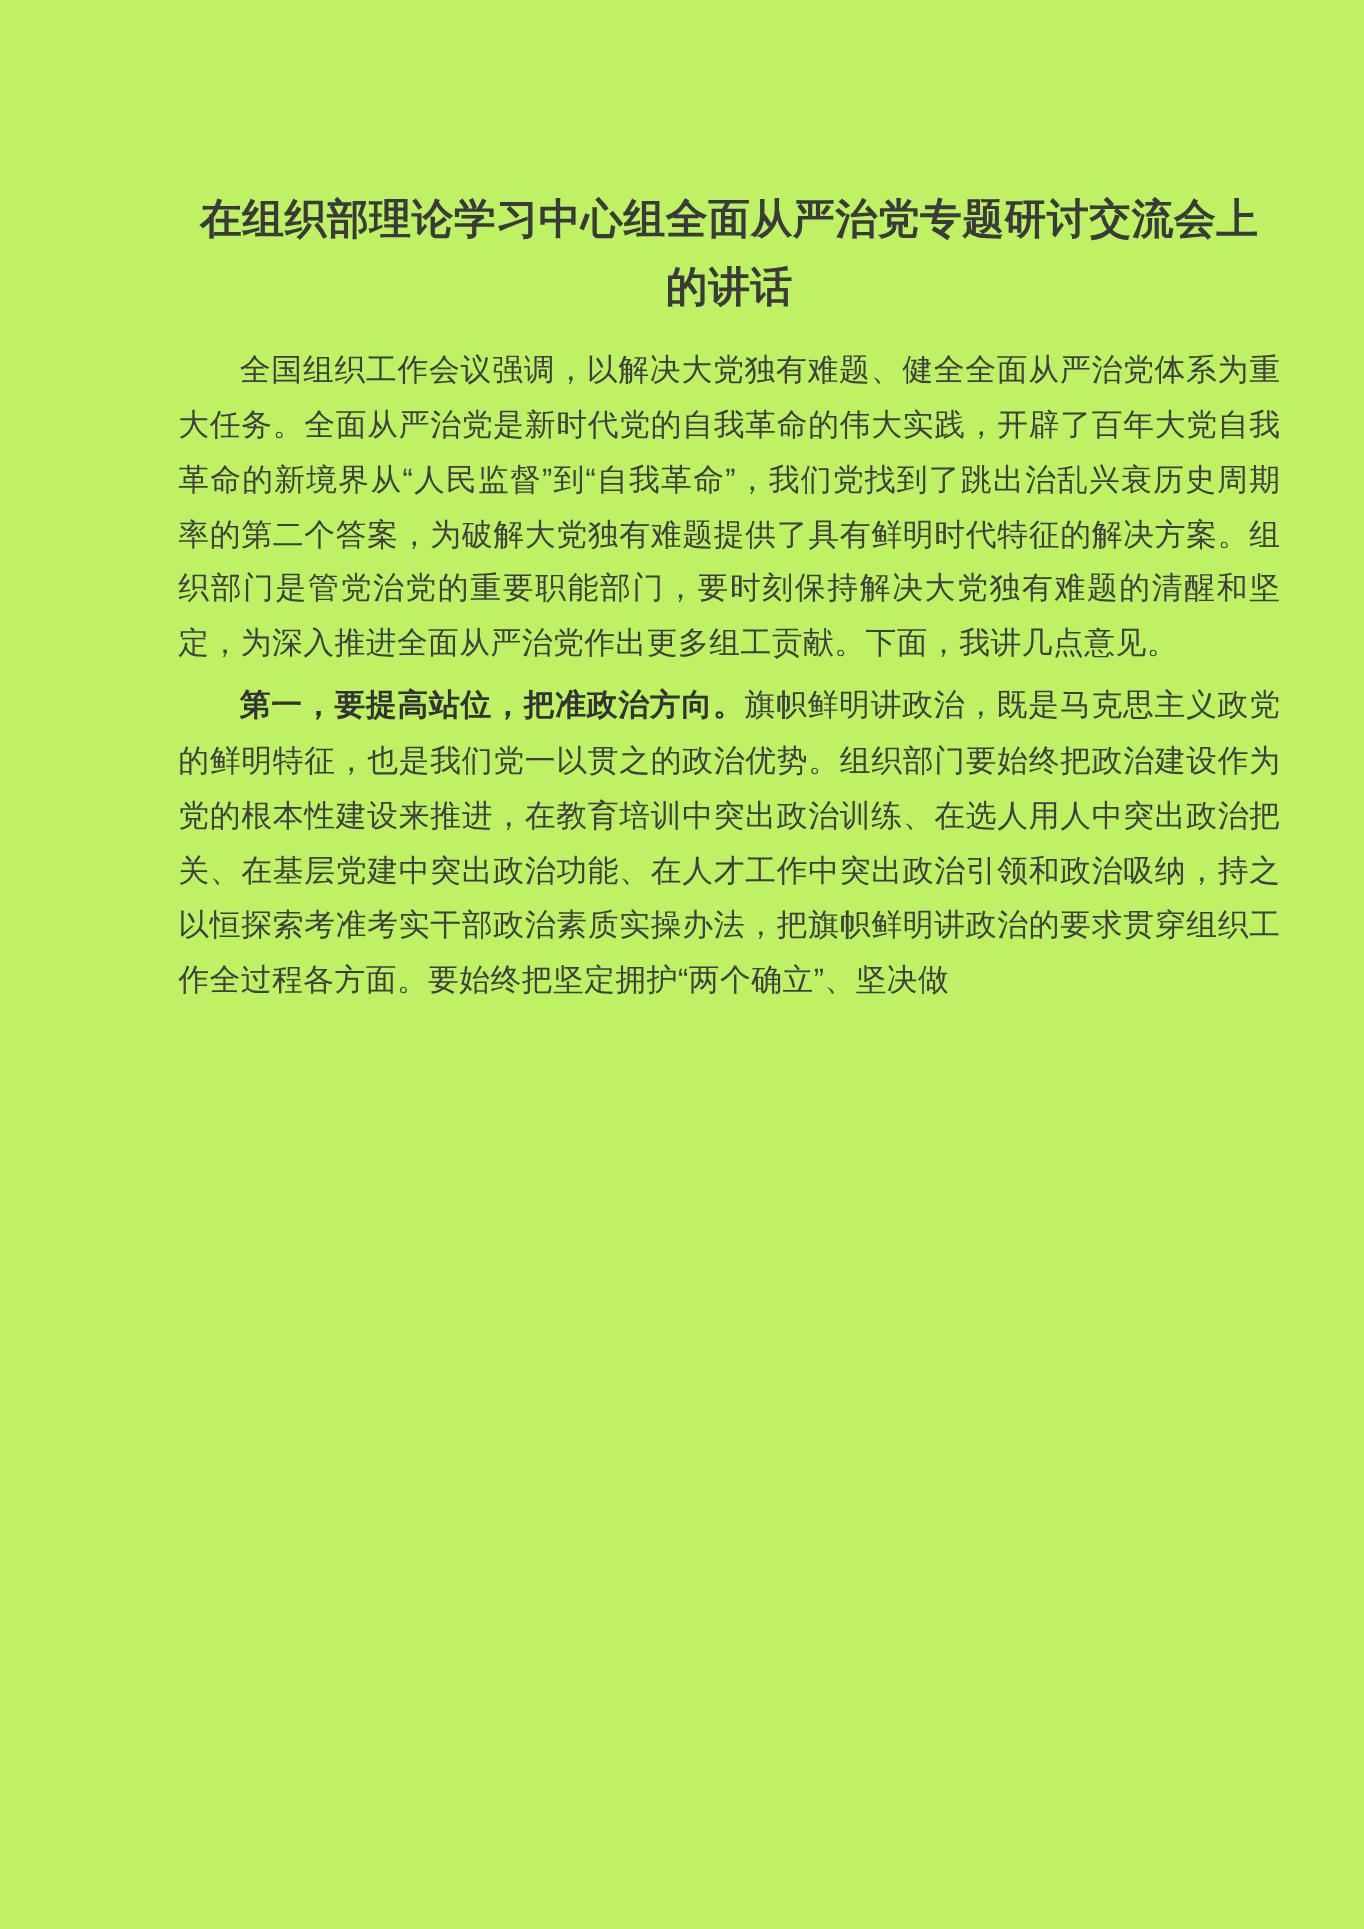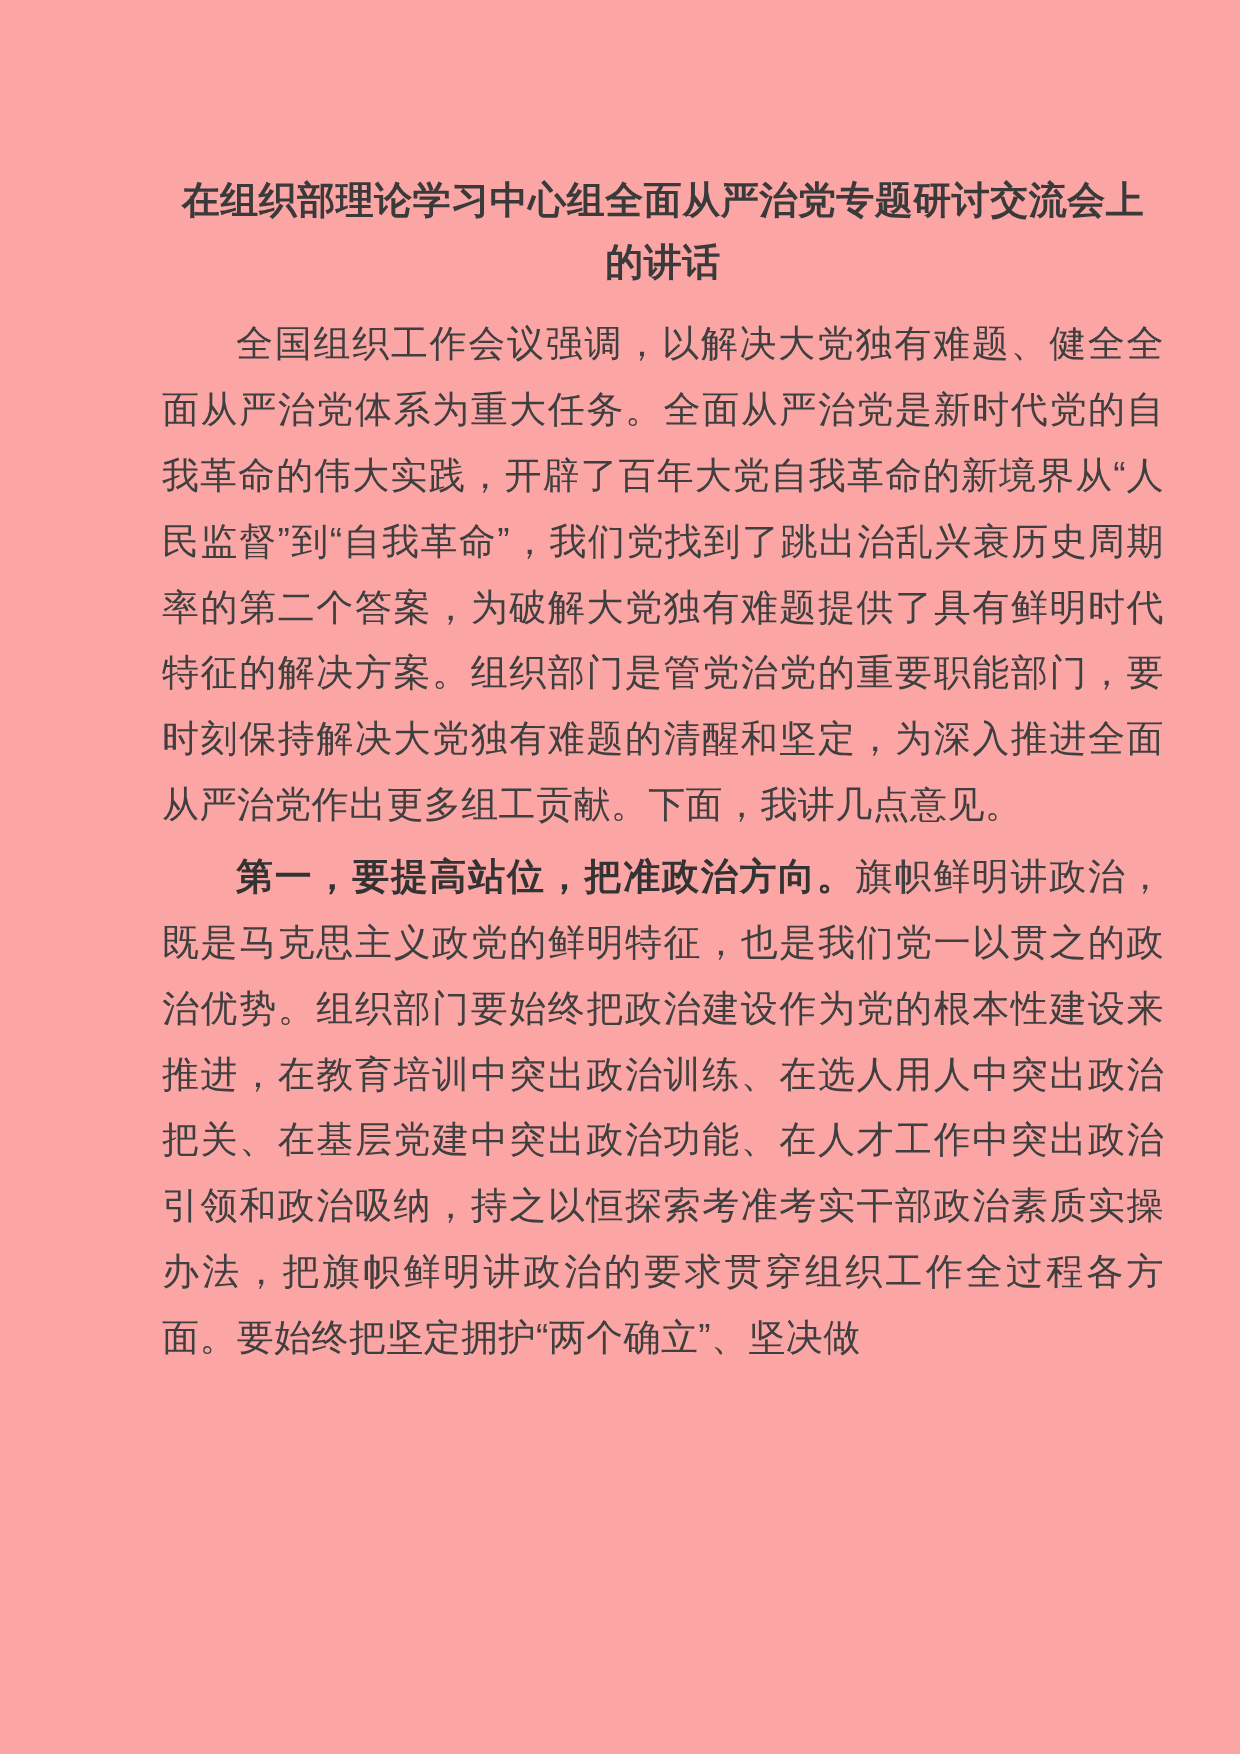--- a/index.html
+++ b/index.html
@@ -11,21 +11,21 @@
     width: 1240px;
     height: 1754px;
     font-family: "Liberation Sans", "DejaVu Sans", sans-serif;
     color: #3c3c3c;
     overflow: hidden;
   }
   .page {
     position: relative;
     width: 1240px;
     height: 1754px;
-    background: #fca5a5;
+    background: #bef264;
     box-sizing: border-box;
     padding: 170px 76px 0 162px;
   }
   .doc-title {
     font-size: 38px;
     font-weight: bold;
     line-height: 1.62;
     text-align: center;
     letter-spacing: 0.5px;
     color: #3a3a3a;
@@ -33,21 +33,21 @@
     padding: 0 6px;
   }
   .salutation {
     font-size: 33px;
     line-height: 1.75;
     color: #3f3f3f;
     margin: 10px 0 8px 0;
     letter-spacing: 0.5px;
   }
   .body-par {
-    font-size: 37px;
+    font-size: 28px;
     line-height: 1.78;
     color: #3f3f3f;
     text-align: justify;
     text-justify: inter-ideograph;
     margin: 0 0 6px 0;
     text-indent: 2em;
     letter-spacing: 0.4px;
   }
   .lead-bold {
     font-weight: bold;

